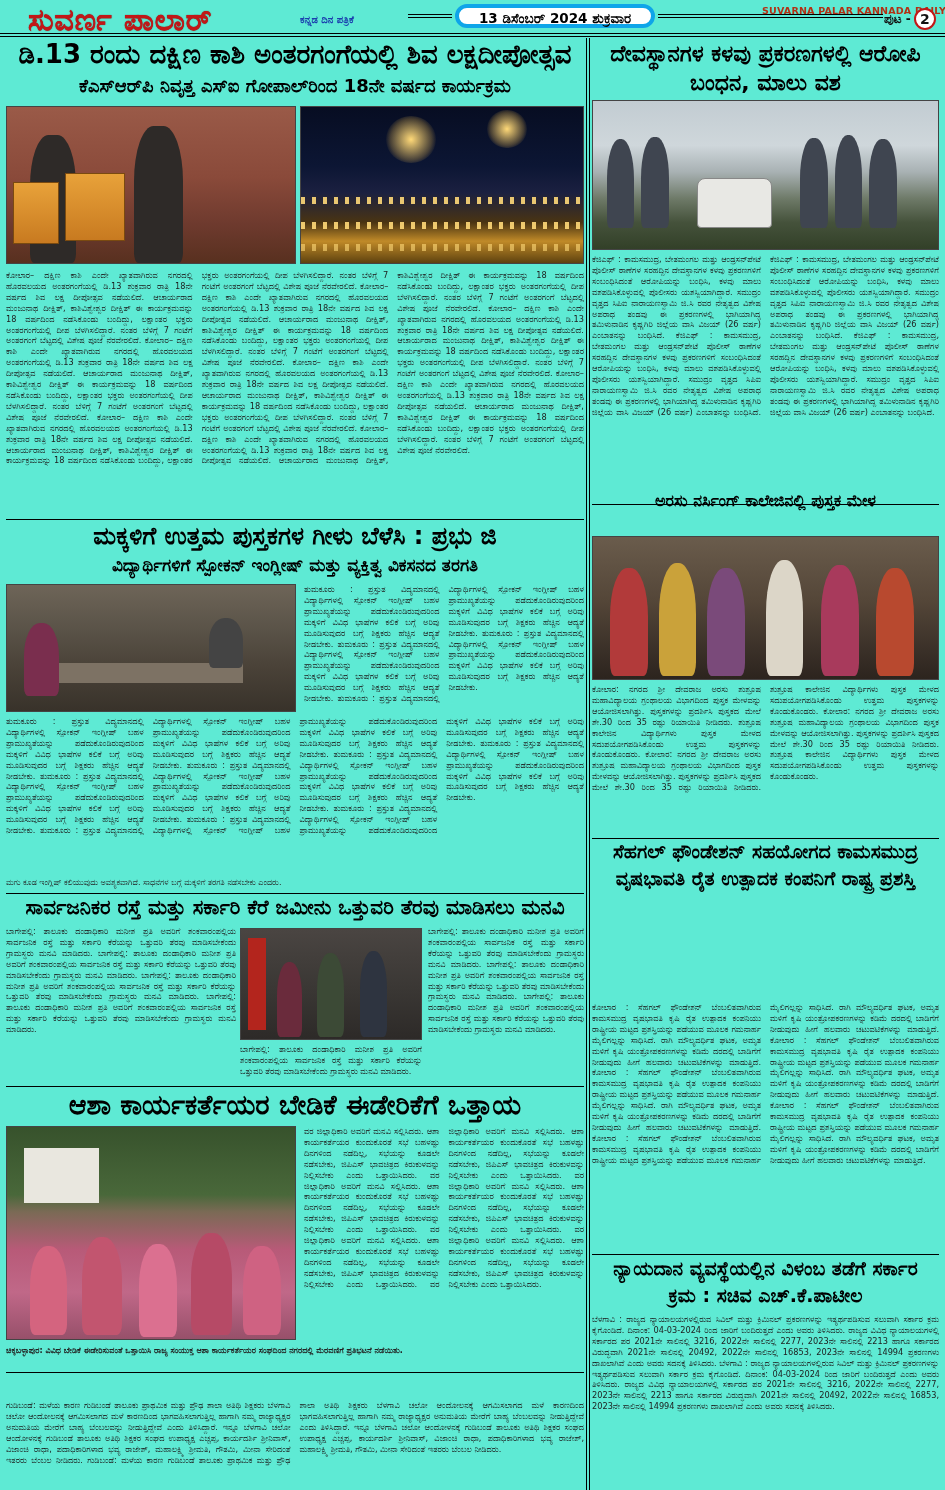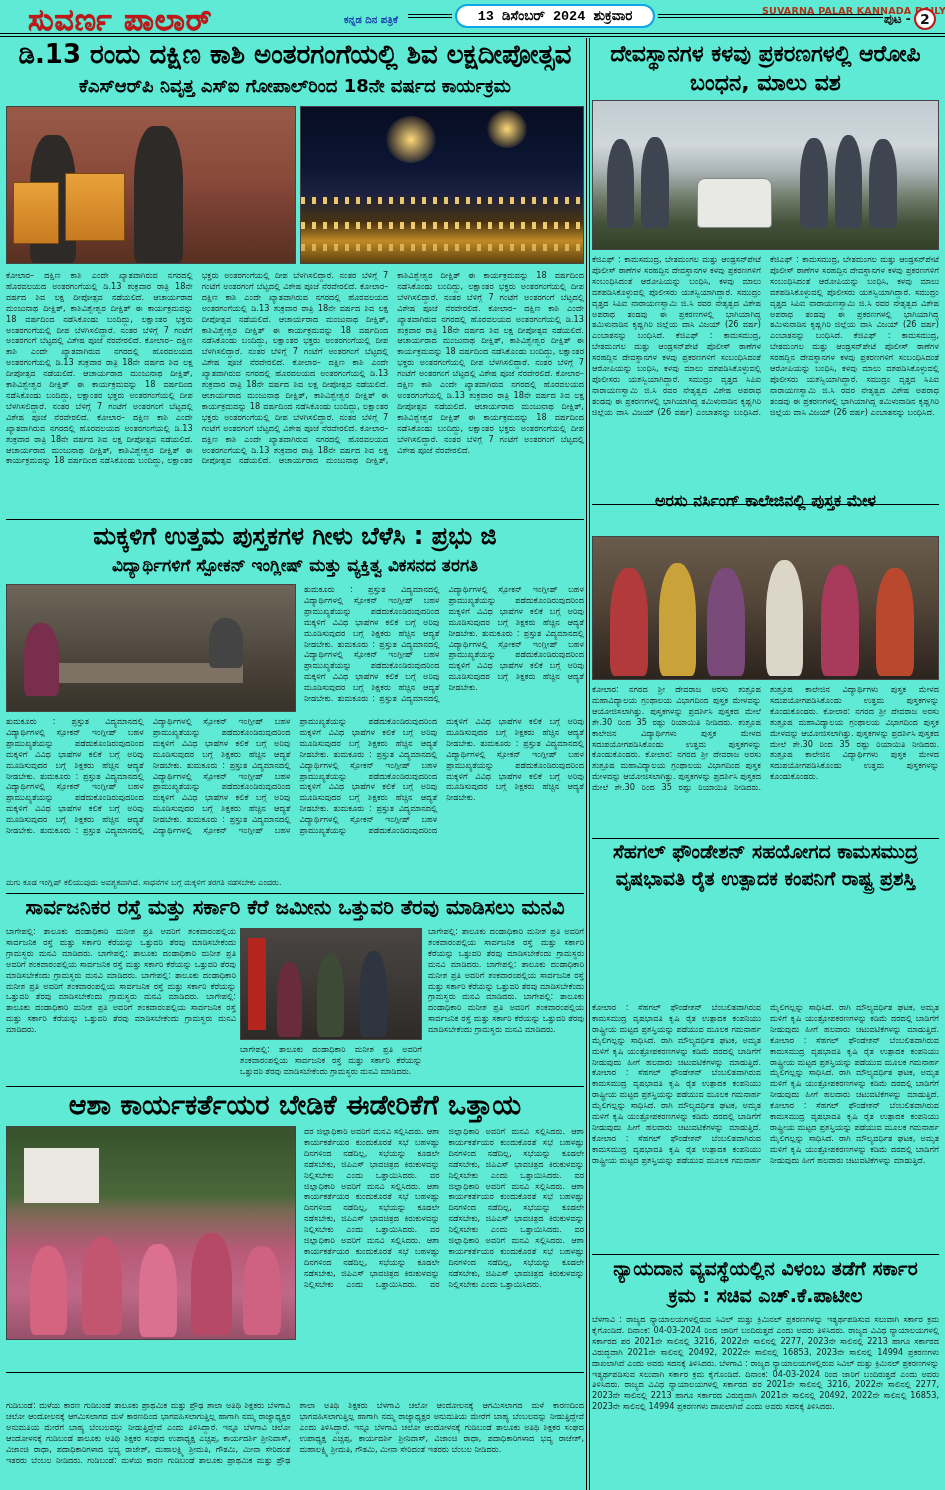--- a/index.html
+++ b/index.html
@@ -10,25 +10,25 @@
     font-family:"DejaVu Sans","Liberation Sans",sans-serif;
     color:#111;
   }
   
   #masthead { position:absolute; left:0; top:0; width:945px; height:34px; }
   .mast-kn {
     position:absolute; left:28px; top:2px; font-size:30px; font-weight:800;
     color:#c21717; letter-spacing:1px; text-shadow:0 0 1px #7a0d0d;
     white-space:nowrap;
   }
-  .mast-tag { position:absolute; left:300px; top:14px; font-size:10px; font-weight:700; color:#1b3fae; white-space:nowrap;margin-left:44px; }
+  .mast-tag { position:absolute; left:300px; top:14px; font-size:10px; font-weight:700; color:#1b3fae; white-space:nowrap; }
   .date-pill {
     position:absolute; left:455px; top:4px; width:200px; height:24px;
-    border:2px solid #0ea5e9; border-radius:13px; background:#fff;
-    font-size:13.5px; font-weight:700; text-align:center; line-height:21px; color:#000;font-family:Liberation Mono, monospace;
+    border:4px solid #0ea5e9; border-radius:13px; background:#fff;
+    font-size:13.5px; font-weight:700; text-align:center; line-height:21px; color:#000;
   }
   .dbl-rule { position:absolute; height:4px; border-top:1.5px solid #000; border-bottom:1.5px solid #000; }
   #rule-left-of-date  { left:408px; top:14px; width:44px; }
   #rule-right-of-date { left:658px; top:14px; width:225px; }
   .mast-en { position:absolute; left:762px; top:5px; font-size:9.5px; font-weight:800; color:#b23014; letter-spacing:.2px; white-space:nowrap; }
   .page-no-wrap { position:absolute; left:884px; top:8px; font-size:12px; font-weight:700; white-space:nowrap; }
   .page-circle {
     display:inline-block; width:22px; height:22px; margin-left:3px; vertical-align:middle;
     border:2px solid #c21717; border-radius:50%; background:#fff;
     font-size:14px; font-weight:800; color:#111; text-align:center; line-height:19px;
@@ -138,20 +138,21 @@
   <div class="hl" style="left:6px;top:1089px;width:578px;font-size:27px;">ಆಶಾ ಕಾರ್ಯಕರ್ತೆಯರ ಬೇಡಿಕೆ ಈಡೇರಿಕೆಗೆ ಒತ್ತಾಯ</div>
   <div class="photo ph-asha" style="left:6px;top:1126px;width:290px;height:214px;">
     <span class="bldg" style="left:6%;top:10%;width:26%;height:26%;"></span>
     <span class="sari" style="left:8%;top:56%;width:13%;height:42%;background:#d4647f;"></span>
     <span class="sari" style="left:26%;top:52%;width:14%;height:46%;background:#c2556f;"></span>
     <span class="sari" style="left:46%;top:55%;width:13%;height:44%;background:#db7090;"></span>
     <span class="sari" style="left:64%;top:50%;width:14%;height:48%;background:#b64a66;"></span>
     <span class="sari" style="left:82%;top:56%;width:13%;height:42%;background:#cf6282;"></span>
   </div>
   <div class="body-txt" style="left:304px;top:1126px;width:280px;height:214px;column-count:2;">ವರ ಜಿಲ್ಲಾಧಿಕಾರಿ ಅವರಿಗೆ ಮನವಿ ಸಲ್ಲಿಸಿದರು. ಆಶಾ ಕಾರ್ಯಕರ್ತೆಯರ ಕುಂದುಕೊರತೆ ಸಭೆ ಬಹಳಷ್ಟು ದಿನಗಳಿಂದ ನಡೆದಿಲ್ಲ, ಸಭೆಯನ್ನು ಕೂಡಲೇ ನಡೆಸಬೇಕು, ಜಿಪಿಎಸ್ ಭಾವಚಿತ್ರದ ಕಿರುಕುಳವನ್ನು ನಿಲ್ಲಿಸಬೇಕು ಎಂದು ಒತ್ತಾಯಿಸಿದರು. ವರ ಜಿಲ್ಲಾಧಿಕಾರಿ ಅವರಿಗೆ ಮನವಿ ಸಲ್ಲಿಸಿದರು. ಆಶಾ ಕಾರ್ಯಕರ್ತೆಯರ ಕುಂದುಕೊರತೆ ಸಭೆ ಬಹಳಷ್ಟು ದಿನಗಳಿಂದ ನಡೆದಿಲ್ಲ, ಸಭೆಯನ್ನು ಕೂಡಲೇ ನಡೆಸಬೇಕು, ಜಿಪಿಎಸ್ ಭಾವಚಿತ್ರದ ಕಿರುಕುಳವನ್ನು ನಿಲ್ಲಿಸಬೇಕು ಎಂದು ಒತ್ತಾಯಿಸಿದರು. ವರ ಜಿಲ್ಲಾಧಿಕಾರಿ ಅವರಿಗೆ ಮನವಿ ಸಲ್ಲಿಸಿದರು. ಆಶಾ ಕಾರ್ಯಕರ್ತೆಯರ ಕುಂದುಕೊರತೆ ಸಭೆ ಬಹಳಷ್ಟು ದಿನಗಳಿಂದ ನಡೆದಿಲ್ಲ, ಸಭೆಯನ್ನು ಕೂಡಲೇ ನಡೆಸಬೇಕು, ಜಿಪಿಎಸ್ ಭಾವಚಿತ್ರದ ಕಿರುಕುಳವನ್ನು ನಿಲ್ಲಿಸಬೇಕು ಎಂದು ಒತ್ತಾಯಿಸಿದರು. ವರ ಜಿಲ್ಲಾಧಿಕಾರಿ ಅವರಿಗೆ ಮನವಿ ಸಲ್ಲಿಸಿದರು. ಆಶಾ ಕಾರ್ಯಕರ್ತೆಯರ ಕುಂದುಕೊರತೆ ಸಭೆ ಬಹಳಷ್ಟು ದಿನಗಳಿಂದ ನಡೆದಿಲ್ಲ, ಸಭೆಯನ್ನು ಕೂಡಲೇ ನಡೆಸಬೇಕು, ಜಿಪಿಎಸ್ ಭಾವಚಿತ್ರದ ಕಿರುಕುಳವನ್ನು ನಿಲ್ಲಿಸಬೇಕು ಎಂದು ಒತ್ತಾಯಿಸಿದರು. ವರ ಜಿಲ್ಲಾಧಿಕಾರಿ ಅವರಿಗೆ ಮನವಿ ಸಲ್ಲಿಸಿದರು. ಆಶಾ ಕಾರ್ಯಕರ್ತೆಯರ ಕುಂದುಕೊರತೆ ಸಭೆ ಬಹಳಷ್ಟು ದಿನಗಳಿಂದ ನಡೆದಿಲ್ಲ, ಸಭೆಯನ್ನು ಕೂಡಲೇ ನಡೆಸಬೇಕು, ಜಿಪಿಎಸ್ ಭಾವಚಿತ್ರದ ಕಿರುಕುಳವನ್ನು ನಿಲ್ಲಿಸಬೇಕು ಎಂದು ಒತ್ತಾಯಿಸಿದರು. ವರ ಜಿಲ್ಲಾಧಿಕಾರಿ ಅವರಿಗೆ ಮನವಿ ಸಲ್ಲಿಸಿದರು. ಆಶಾ ಕಾರ್ಯಕರ್ತೆಯರ ಕುಂದುಕೊರತೆ ಸಭೆ ಬಹಳಷ್ಟು ದಿನಗಳಿಂದ ನಡೆದಿಲ್ಲ, ಸಭೆಯನ್ನು ಕೂಡಲೇ ನಡೆಸಬೇಕು, ಜಿಪಿಎಸ್ ಭಾವಚಿತ್ರದ ಕಿರುಕುಳವನ್ನು ನಿಲ್ಲಿಸಬೇಕು ಎಂದು ಒತ್ತಾಯಿಸಿದರು.</div>
+  <div class="cap" style="left:6px;top:1346px;width:578px;height:24px;">ಚಿಕ್ಕಬಳ್ಳಾಪುರ: ವಿವಿಧ ಬೇಡಿಕೆ ಈಡೇರಿಸುವಂತೆ ಒತ್ತಾಯಿಸಿ ರಾಜ್ಯ ಸಂಯುಕ್ತ ಆಶಾ ಕಾರ್ಯಕರ್ತೆಯರ ಸಂಘದಿಂದ ನಗರದಲ್ಲಿ ಮೆರವಣಿಗೆ ಪ್ರತಿಭಟನೆ ನಡೆಯಿತು.</div>
 
   <div class="hsep-l" style="top:1372px;"></div>
 
   <div class="body-txt" style="left:6px;top:1400px;width:578px;height:84px;column-count:2;">ಗುಡಿಬಂಡೆ: ಮಳೆಯ ಕಾರಣ ಗುಡಿಬಂಡೆ ತಾಲೂಕು ಪ್ರಾಥಮಿಕ ಮತ್ತು ಪ್ರೌಢ ಶಾಲಾ ಅತಿಥಿ ಶಿಕ್ಷಕರು ಬೆಳಗಾವಿ ಚಲೋ ಆಂದೋಲನಕ್ಕೆ ಆಗಮಿಸಲಾಗದ ಮಳೆ ಕಾರಣದಿಂದ ಭಾಗವಹಿಸಲಾಗುತ್ತಿಲ್ಲ ಹಾಗಾಗಿ ನಮ್ಮ ರಾಜ್ಯಾಧ್ಯಕ್ಷರ ಅನುಮತಿಯ ಮೇರೆಗೆ ಬಾಹ್ಯ ಬೆಂಬಲವನ್ನು ನೀಡುತ್ತಿದ್ದೇವೆ ಎಂದು ತಿಳಿಸಿದ್ದಾರೆ. ಇನ್ನೂ ಬೆಳಗಾವಿ ಚಲೋ ಆಂದೋಳನಕ್ಕೆ ಗುಡಿಬಂಡೆ ತಾಲೂಕು ಅತಿಥಿ ಶಿಕ್ಷಕರ ಸಂಘದ ಉಪಾಧ್ಯಕ್ಷ ಎಚ್ಚಪ್ಪ, ಕಾರ್ಯದರ್ಶಿ ಶ್ರೀನಿವಾಸ್, ವಿಜಾಂಚಿ ರಾಧಾ, ಪದಾಧಿಕಾರಿಗಳಾದ ಭವ್ಯ ರಾಜೇಶ್, ಮಹಾಲಕ್ಷ್ಮಿ ಶ್ರೀಮತಿ, ಗೌತಮಿ, ಮೀನಾ ಸೇರಿದಂತೆ ಇತರರು ಬೆಂಬಲ ನೀಡಿದರು. ಗುಡಿಬಂಡೆ: ಮಳೆಯ ಕಾರಣ ಗುಡಿಬಂಡೆ ತಾಲೂಕು ಪ್ರಾಥಮಿಕ ಮತ್ತು ಪ್ರೌಢ ಶಾಲಾ ಅತಿಥಿ ಶಿಕ್ಷಕರು ಬೆಳಗಾವಿ ಚಲೋ ಆಂದೋಲನಕ್ಕೆ ಆಗಮಿಸಲಾಗದ ಮಳೆ ಕಾರಣದಿಂದ ಭಾಗವಹಿಸಲಾಗುತ್ತಿಲ್ಲ ಹಾಗಾಗಿ ನಮ್ಮ ರಾಜ್ಯಾಧ್ಯಕ್ಷರ ಅನುಮತಿಯ ಮೇರೆಗೆ ಬಾಹ್ಯ ಬೆಂಬಲವನ್ನು ನೀಡುತ್ತಿದ್ದೇವೆ ಎಂದು ತಿಳಿಸಿದ್ದಾರೆ. ಇನ್ನೂ ಬೆಳಗಾವಿ ಚಲೋ ಆಂದೋಳನಕ್ಕೆ ಗುಡಿಬಂಡೆ ತಾಲೂಕು ಅತಿಥಿ ಶಿಕ್ಷಕರ ಸಂಘದ ಉಪಾಧ್ಯಕ್ಷ ಎಚ್ಚಪ್ಪ, ಕಾರ್ಯದರ್ಶಿ ಶ್ರೀನಿವಾಸ್, ವಿಜಾಂಚಿ ರಾಧಾ, ಪದಾಧಿಕಾರಿಗಳಾದ ಭವ್ಯ ರಾಜೇಶ್, ಮಹಾಲಕ್ಷ್ಮಿ ಶ್ರೀಮತಿ, ಗೌತಮಿ, ಮೀನಾ ಸೇರಿದಂತೆ ಇತರರು ಬೆಂಬಲ ನೀಡಿದರು.</div>
 
   <div class="hl" style="left:592px;top:40px;width:347px;font-size:22px;line-height:1.3;">ದೇವಸ್ಥಾನಗಳ ಕಳವು ಪ್ರಕರಣಗಳಲ್ಲಿ ಆರೋಪಿ ಬಂಧನ, ಮಾಲು ವಶ</div>
   <div class="photo ph-police" style="left:592px;top:100px;width:347px;height:150px;">
     <span class="person" style="left:4%;top:26%;width:8%;height:60%;"></span>
     <span class="person" style="left:14%;top:24%;width:8%;height:62%;"></span>
     <span class="person" style="left:60%;top:25%;width:8%;height:61%;"></span>

